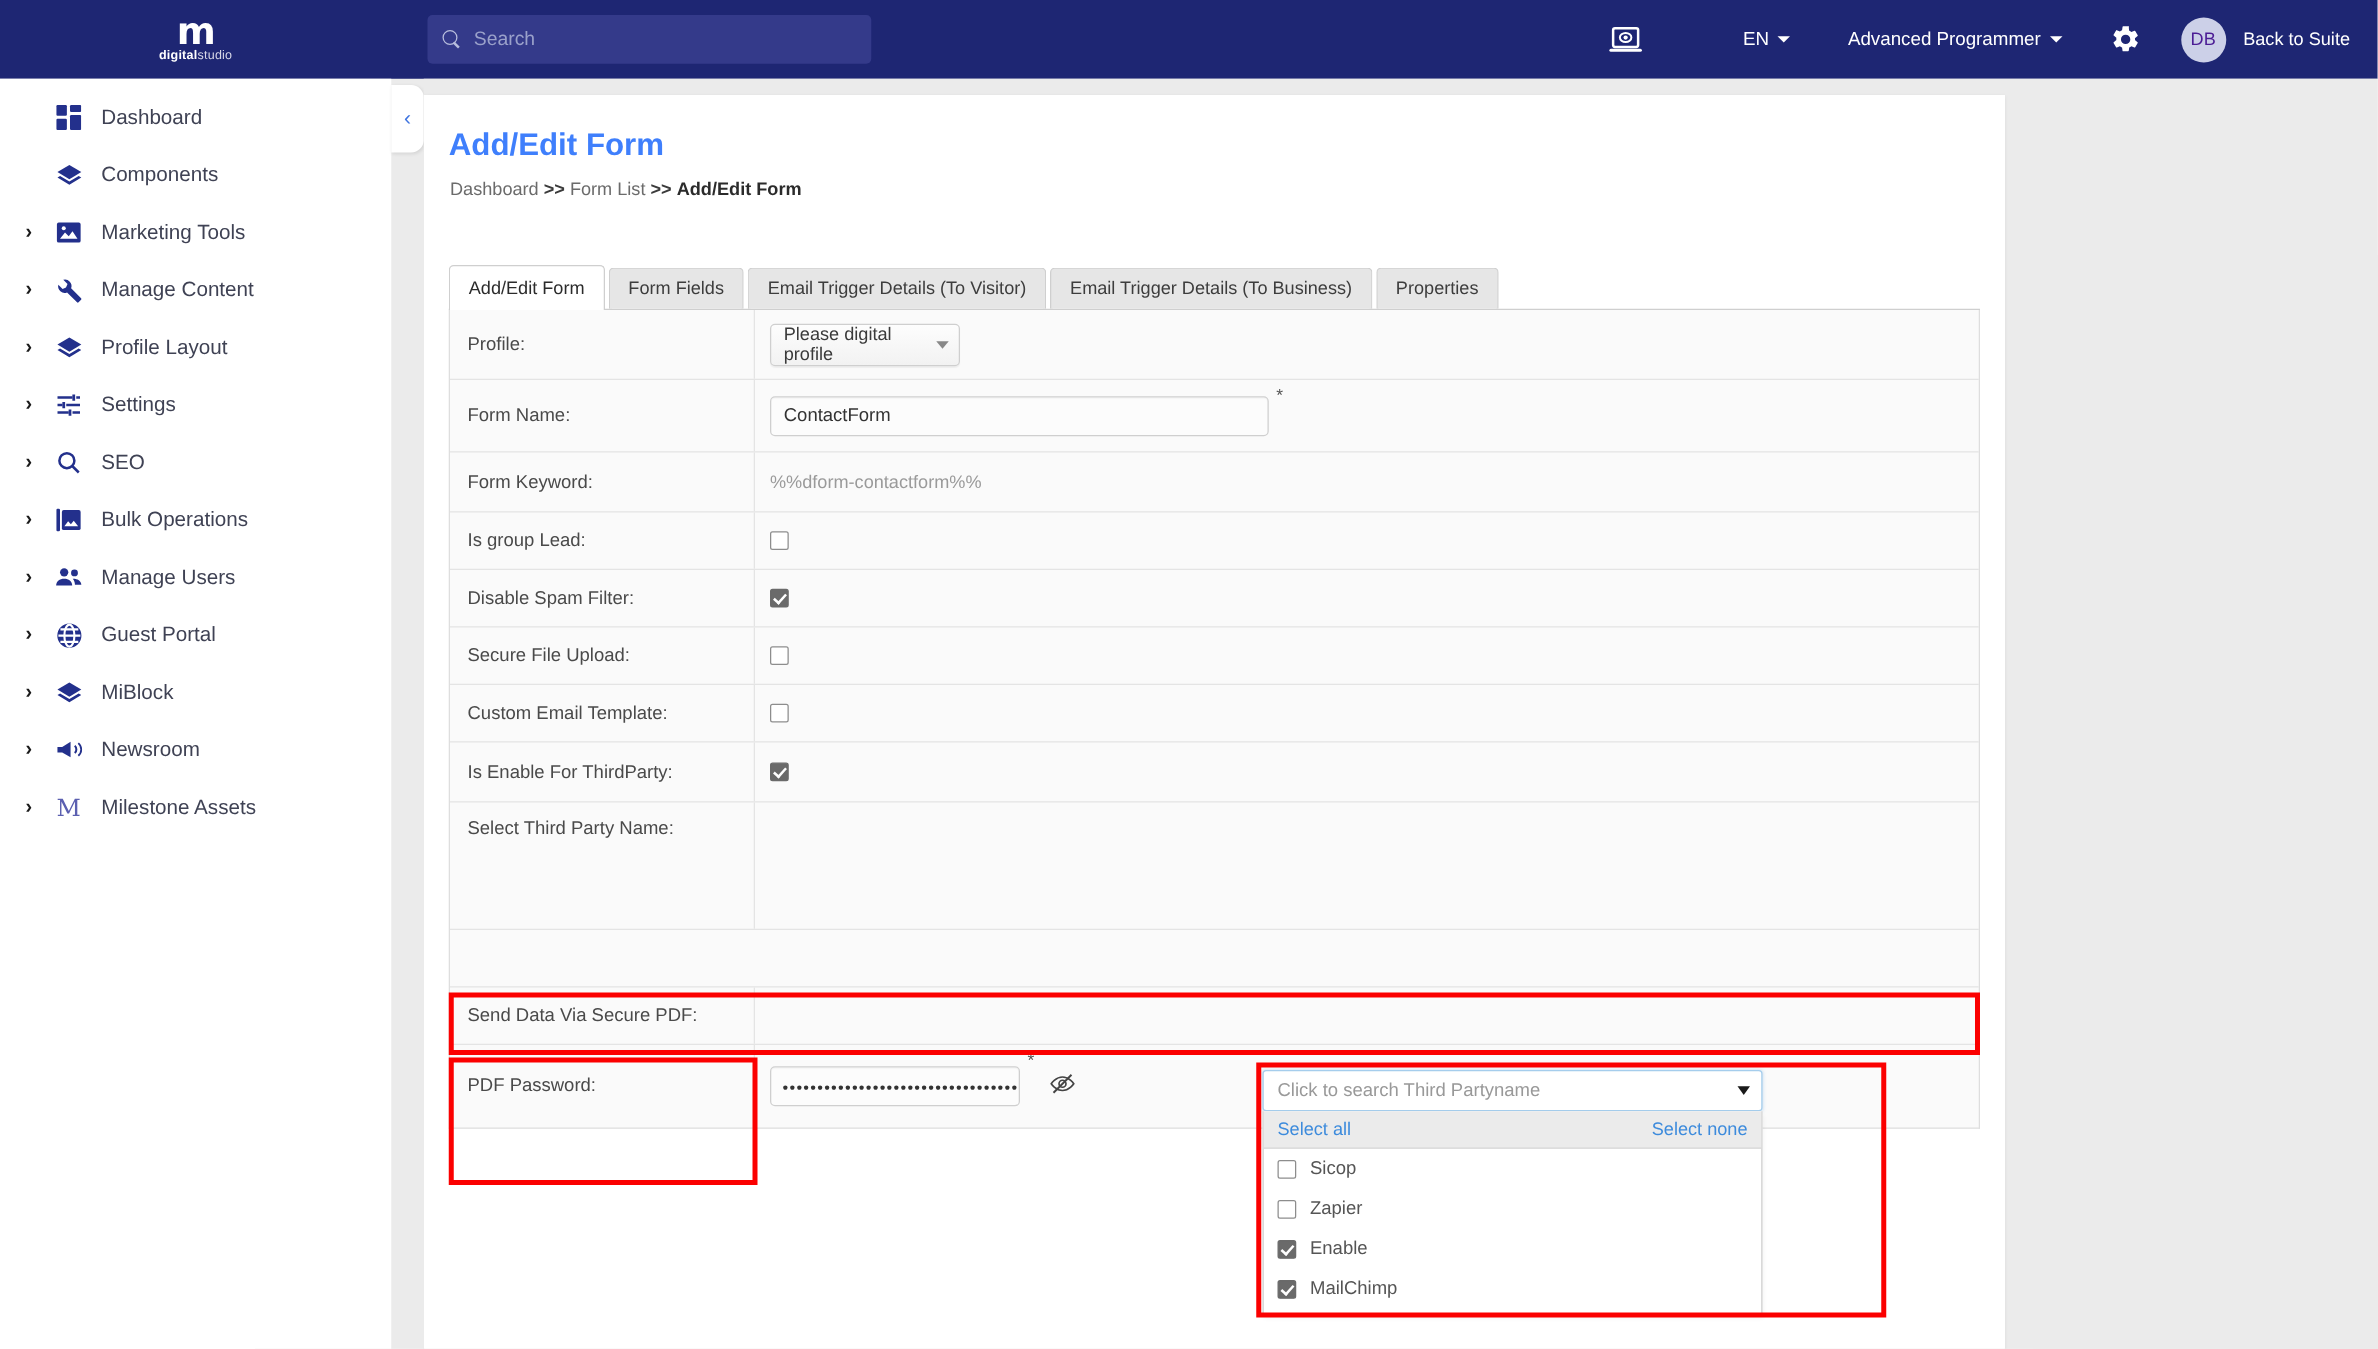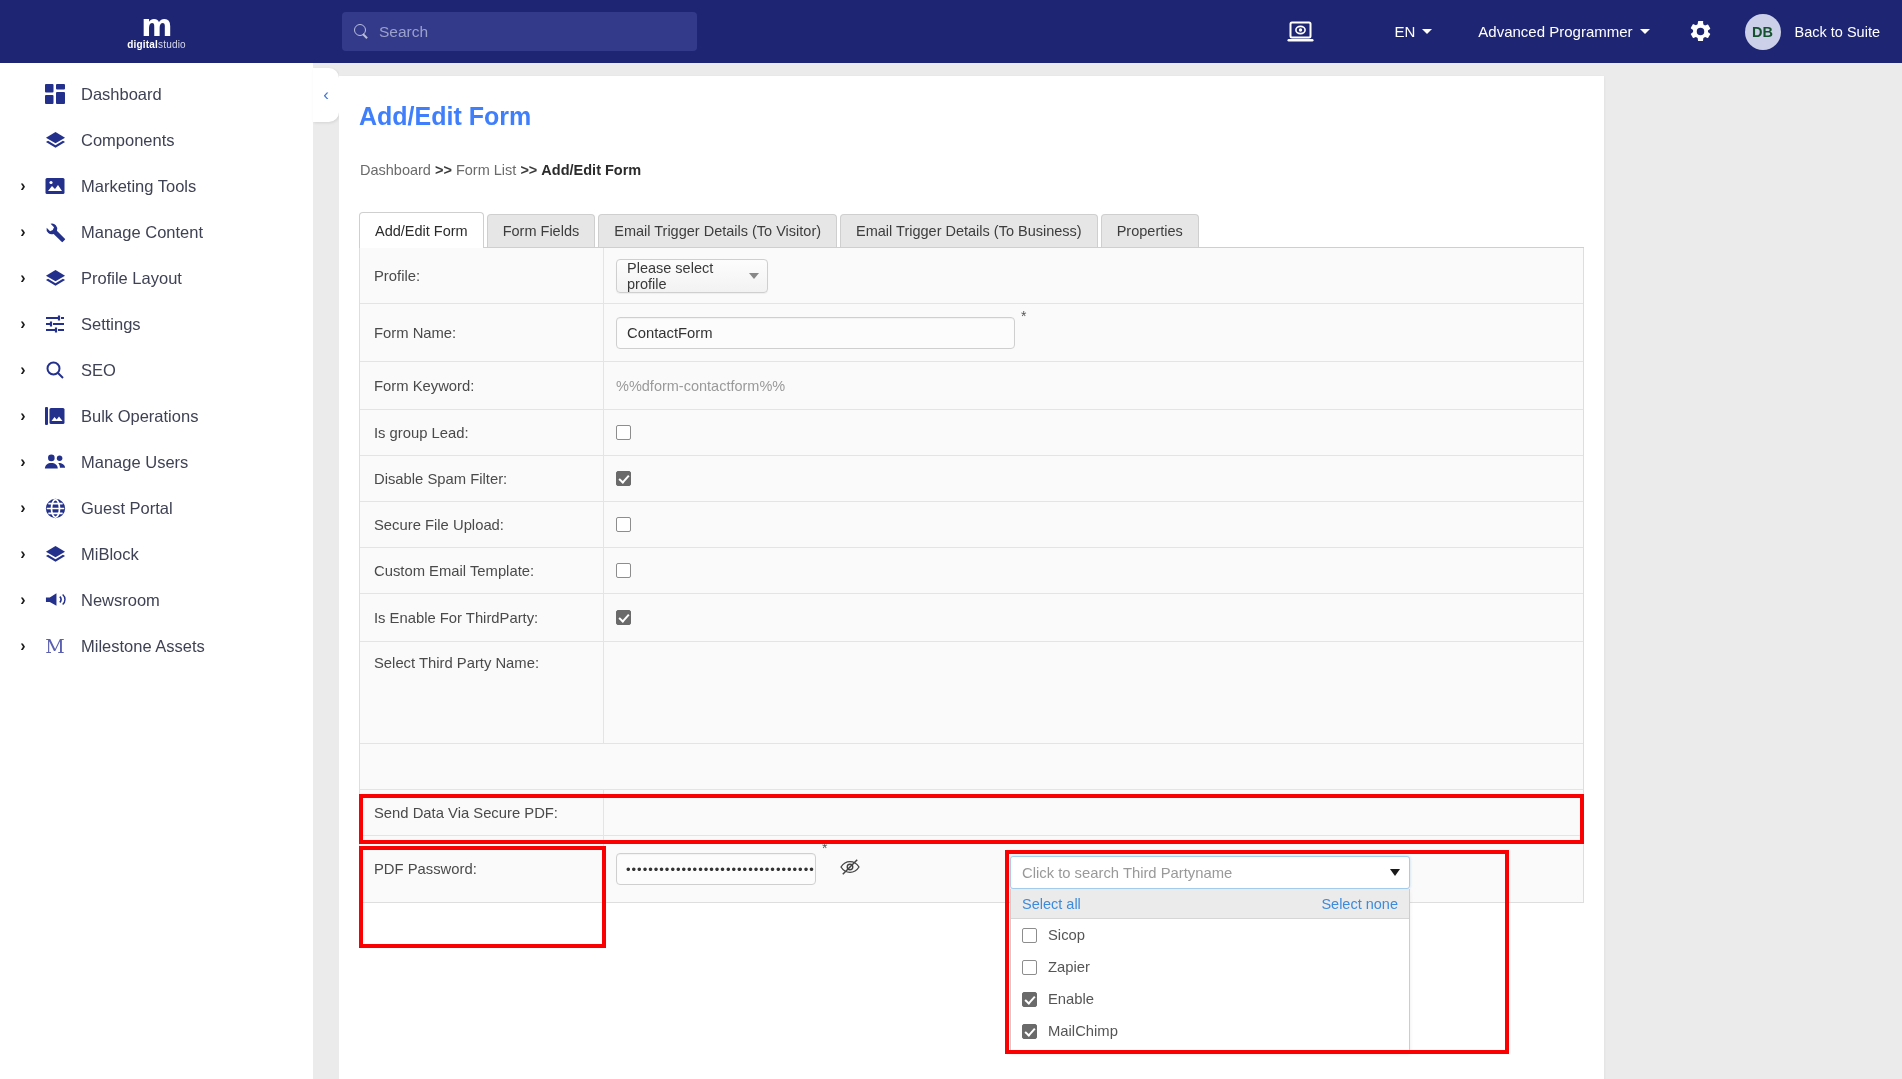--- a/index.html
+++ b/index.html
@@ -50,21 +50,21 @@
   .tb-item { display: flex; align-items: center; color: #ffffff; font-size: 15px; }
   .preview-icon { margin-right: 30px; }
   .caret-down {
     display: inline-block; width: 0; height: 0; margin-left: 7px;
     border-left: 5px solid transparent; border-right: 5px solid transparent;
     border-top: 5px solid #ffffff;
   }
   .gear { margin-left: 38px; }
   .avatar {
     width: 36px; height: 36px; border-radius: 50%; background: #ccd0e8;
-    color: #14532d; font-size: 14.5px; font-weight: bold;
+    color: #4c1d95; font-size: 14.5px; font-weight: normal;
     display: flex; align-items: center; justify-content: center;
     margin-left: 32px;
   }
   .back-suite { margin-left: 14px; margin-right: 22px; font-size: 14.5px; }
   .lang { margin-left: 50px; }
   .userdd { margin-left: 46px; }
 
   
   .sidebar {
     position: absolute; left: 0; top: 63px; width: 313px; height: 1016px;
@@ -102,21 +102,21 @@
   .panel {
     position: absolute; left: 0px; top: 13px; width: 1265px; height: 1010px;
     background: #ffffff;
     box-shadow: 0 1px 3px rgba(0,0,0,.07);
   }
   .page-title {
     position: absolute; left: 20px; top: 26px;
     font-size: 25px; font-weight: bold; color: #3f7ffc;
   }
   .breadcrumb {
-    position: absolute; left: 21px; top: 86px;
+    position: absolute; left: 21px; top: 68px;
     font-size: 14.5px; color: #6b6b6b;
   }
   .breadcrumb .sep { color: #3b3b3b; font-weight: bold; }
   .breadcrumb .cur { color: #2b2b2b; font-weight: bold; }
 
   
   .tabs {
     position: absolute; left: 20px; top: 138px; width: 1225px; height: 34px;
     border-bottom: 1px solid #cfcfcf;
     display: flex; align-items: flex-end;
@@ -461,21 +461,21 @@
       <div class="tab">Email Trigger Details (To Business)</div>
       <div class="tab">Properties</div>
     </div>
 
     <div class="ftable">
 
       <div class="frow row-profile">
         <div class="fcell-l">Profile:</div>
         <div class="fcell-r">
           <div class="sel-profile">
-            <span>Please select profile</span>
+            <span>Please digital profile</span>
             <i class="sel-caret"></i>
           </div>
         </div>
       </div>
 
       <div class="frow row-name">
         <div class="fcell-l">Form Name:</div>
         <div class="fcell-r">
           <div class="txt-input">
             <span>ContactForm</span>

